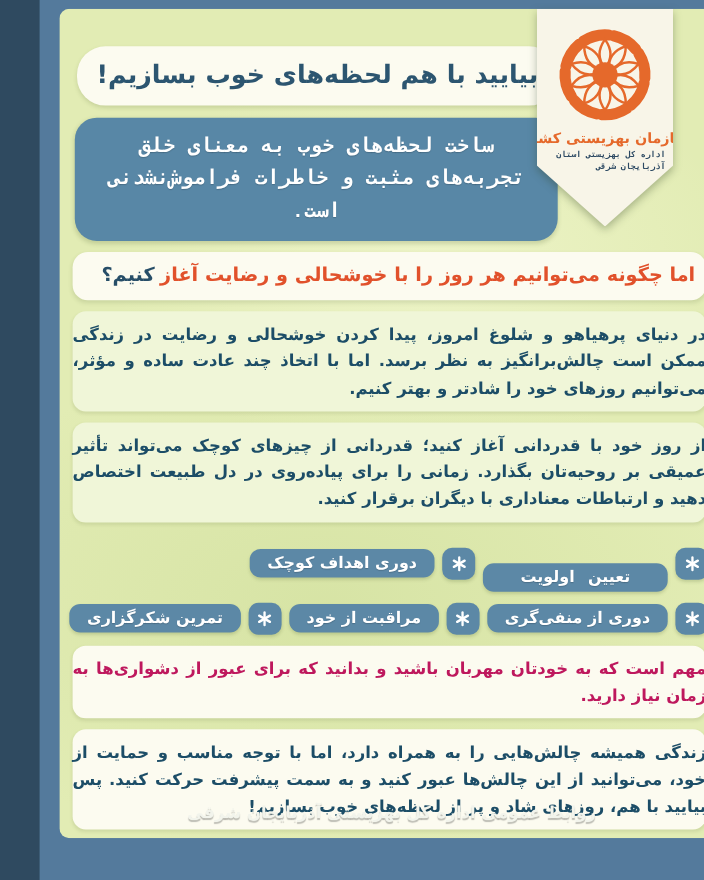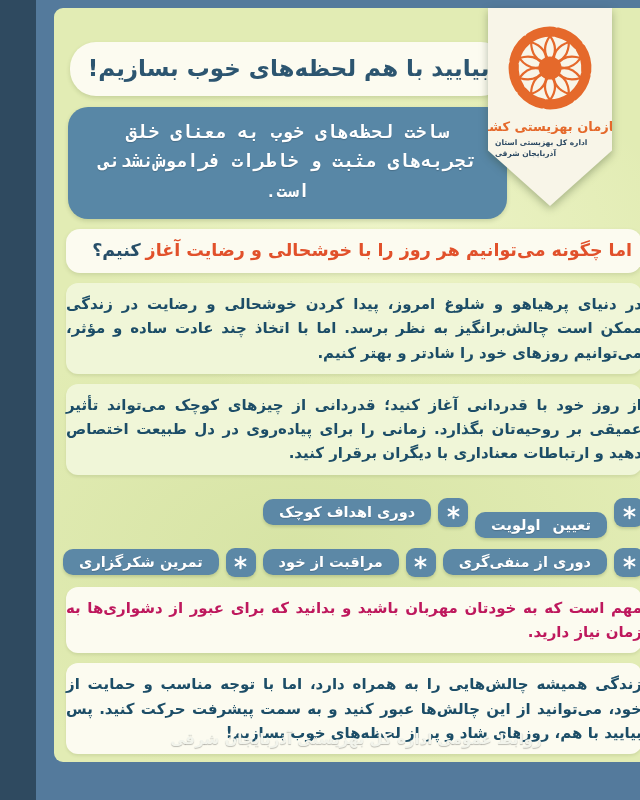--- a/index.html
+++ b/index.html
@@ -53,39 +53,39 @@
   .tag-row{
     display:flex;align-items:center;gap:7px;margin:10px 10px 0 10px;
   }
   .tag-row.first{margin-top:12px;}
   .pill{
     background:#5c88a6;color:#fff;font-weight:bold;font-size:14.5px;
     border-radius:10px;padding:5px 16px;white-space:nowrap;
     box-shadow:0 2px 3px rgba(70,90,40,.2);
     text-shadow:0 1px 1px rgba(0,0,0,.18);
   }
-  .pill.stretch{word-spacing:7px;padding:5px 16px;margin-top:25px;}
+  .pill.stretch{word-spacing:7px;padding:5px 34px;margin-top:25px;}
   .bullet{
     background:#5c88a6;border-radius:9px;width:30px;height:29px;
     display:flex;align-items:center;justify-content:center;flex:0 0 auto;
     box-shadow:0 2px 3px rgba(70,90,40,.2);
   }
   .bullet svg{display:block;}
   
   .pennant{position:absolute;top:8px;right:28px;width:124px;height:198px;z-index:5;
     filter:drop-shadow(0 3px 4px rgba(40,60,30,.35));}
   .pennant-inner{
     width:100%;height:100%;background:#f8f5e8;
     clip-path:polygon(0 0,100% 0,100% 72%,50% 100%,0 72%);
     display:flex;flex-direction:column;align-items:center;
   }
   .flower{margin-top:14px;}
   .org-name{margin-top:5px;color:#e5692b;font-weight:bold;font-size:13px;white-space:nowrap;}
   .org-sub{margin-top:3px;padding:0 7px;color:#2d4a63;font-weight:bold;font-size:7.5px;
-    text-align:left;line-height:1.5;}
+    text-align:right;line-height:1.5;font-family:Liberation Mono, monospace;}
   .footer{
     position:absolute;left:0;top:720px;width:640px;height:38px;
     display:flex;align-items:center;justify-content:center;
     color:#f2f4ec;font-size:15px;font-weight:bold;
     text-shadow:0 1px 1px rgba(0,0,0,.25);
   }
 </style>
 </head>
 <body>
 

